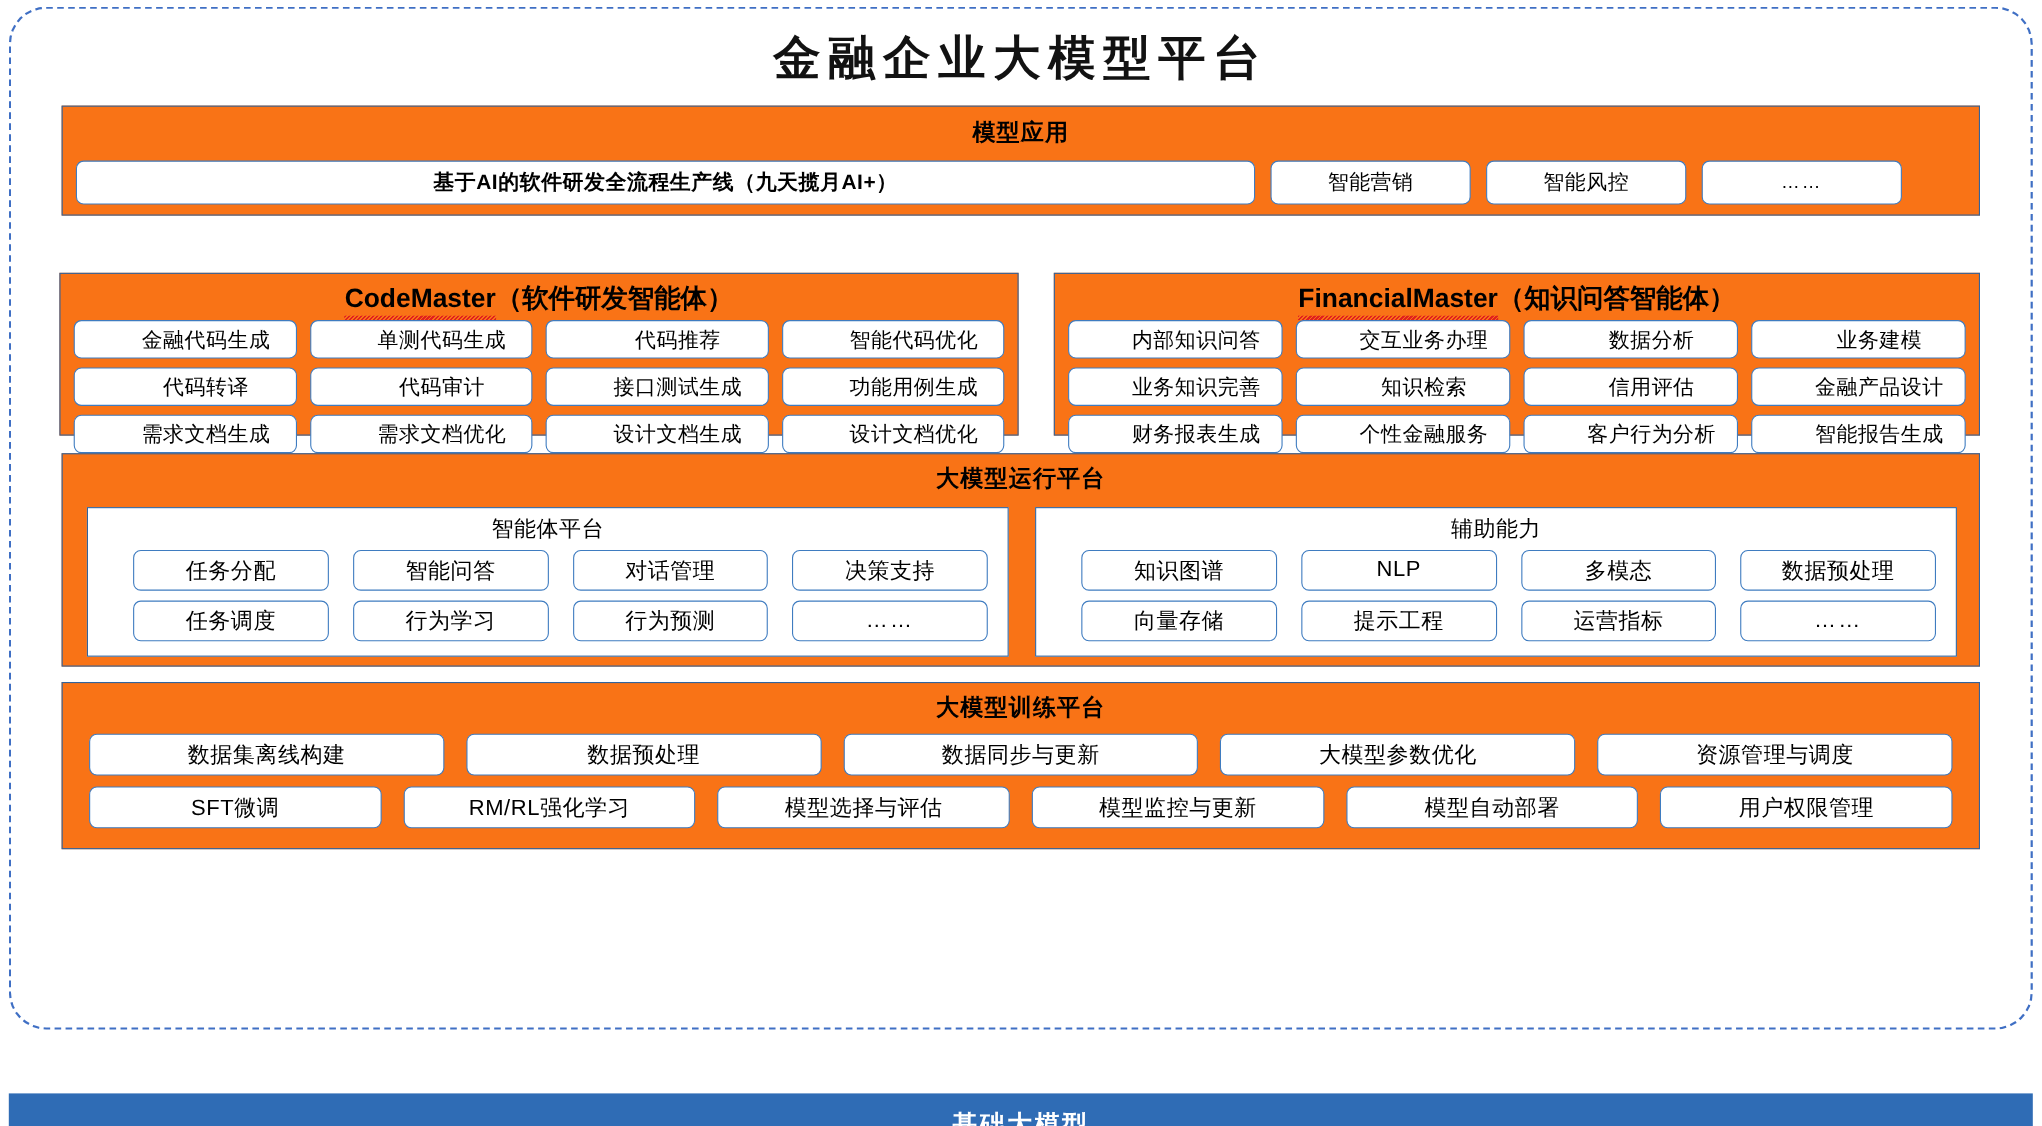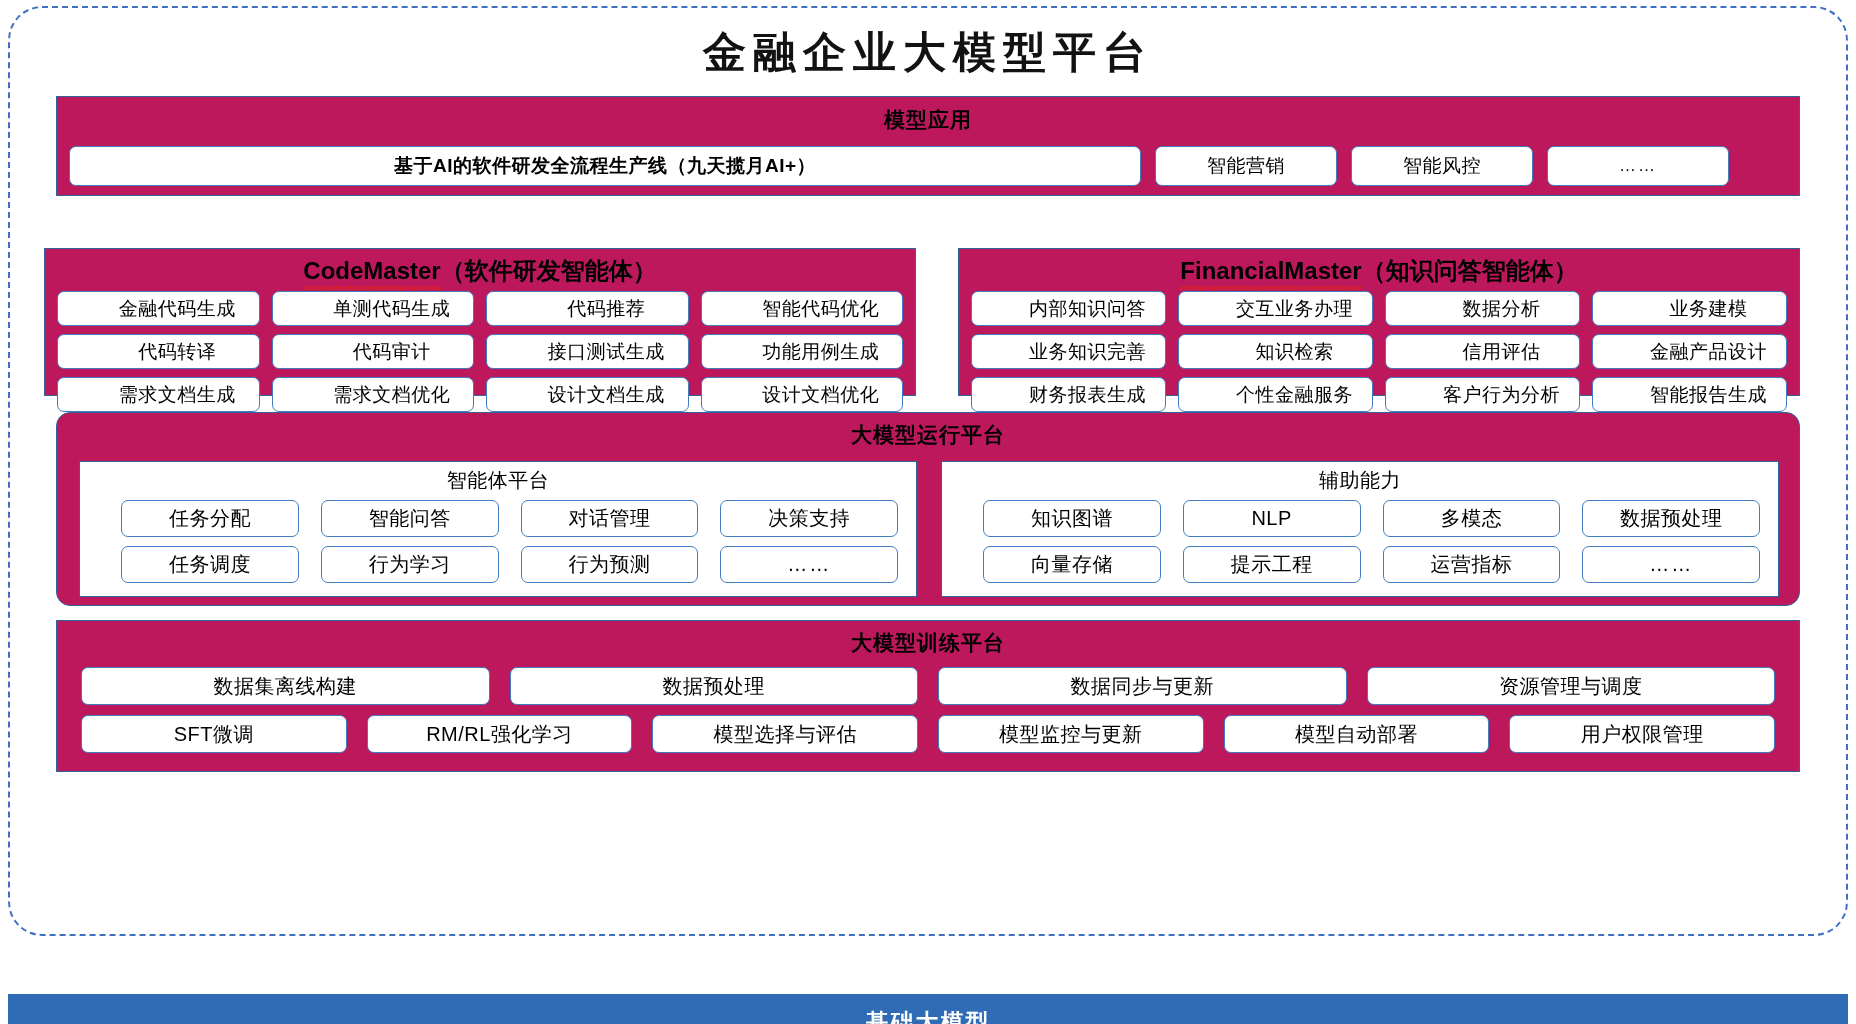--- a/index.html
+++ b/index.html
@@ -37,21 +37,21 @@
     font-size: 43px;
     font-weight: 700;
     letter-spacing: 7px;
     color: #121212;
   }
 
   
   .panel {
     position: absolute;
     border: 1.6px solid #31639c;
-    background: #be185d;
+    background: #f97316;
     box-sizing: border-box;
   }
   .panel-title {
     text-align: center;
     font-size: 21px;
     font-weight: 700;
     color: #000;
     letter-spacing: 1px;
   }
   .panel-title.sub {
@@ -105,21 +105,21 @@
     font-weight: 700;
     font-size: 19px;
   }
   .app-row .pill.small {
     width: 182px;
     height: 40px;
   }
 
   
   #codemaster-panel {
-    left: 44px;
+    left: 54px;
     top: 248px;
     width: 872px;
     height: 148px;
   }
   #financialmaster-panel {
     left: 958px;
     top: 248px;
     width: 842px;
     height: 148px;
   }
@@ -165,21 +165,20 @@
     height: 35px;
     padding-left: 38px;
   }
 
   
   #runtime-panel {
     left: 56px;
     top: 412px;
     width: 1744px;
     height: 194px;
-    border-radius: 14px;
   }
   #runtime-panel > .panel-title {
     margin-top: 8px;
   }
   .sub-panel {
     position: absolute;
     border: 1.3px solid #31639c;
     background: #fff;
     box-sizing: border-box;
     top: 48px;
@@ -355,20 +354,21 @@
   </div>
 </div>
 
 <div class="panel" id="training-panel">
   <div class="panel-title">大模型训练平台</div>
   <div class="train-grid">
     <div class="grid-row">
       <div class="pill">数据集离线构建</div>
       <div class="pill">数据预处理</div>
       <div class="pill">数据同步与更新</div>
+      <div class="pill">大模型参数优化</div>
       <div class="pill">资源管理与调度</div>
     </div>
     <div class="grid-row">
       <div class="pill">SFT微调</div>
       <div class="pill">RM/RL强化学习</div>
       <div class="pill">模型选择与评估</div>
       <div class="pill">模型监控与更新</div>
       <div class="pill">模型自动部署</div>
       <div class="pill">用户权限管理</div>
     </div>

